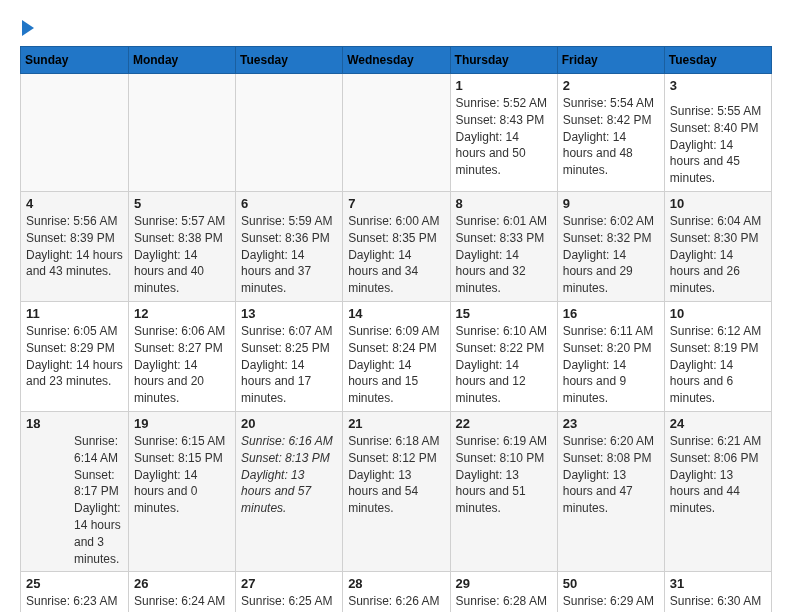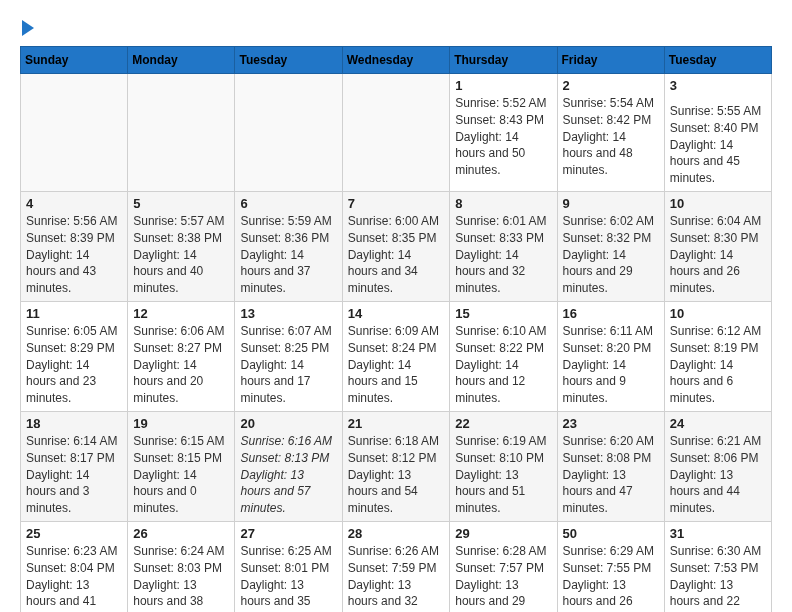--- a/index.html
+++ b/index.html
@@ -230,21 +230,21 @@
         <td>
           <span class="day-num">10</span>
           <div class="day-info" style="white-space: pre-line;">Sunrise: 6:12 AM
 Sunset: 8:19 PM
 Daylight: 14 hours and 6 minutes.</div>
         </td>
       </tr>
       <tr>
         <td>
           <span class="day-num">18</span>
-          <div class="day-info" style="white-space: pre-line;">Sunrise: 6:14 AM
+          <div class="day-info" style="white-space: pre-line; margin-left: 48px;">Sunrise: 6:14 AM
 Sunset: 8:17 PM
 Daylight: 14 hours and 3 minutes.</div>
         </td>
         <td>
           <span class="day-num">19</span>
           <div class="day-info" style="white-space: pre-line;">Sunrise: 6:15 AM
 Sunset: 8:15 PM
 Daylight: 14 hours and 0 minutes.</div>
         </td>
         <td>

